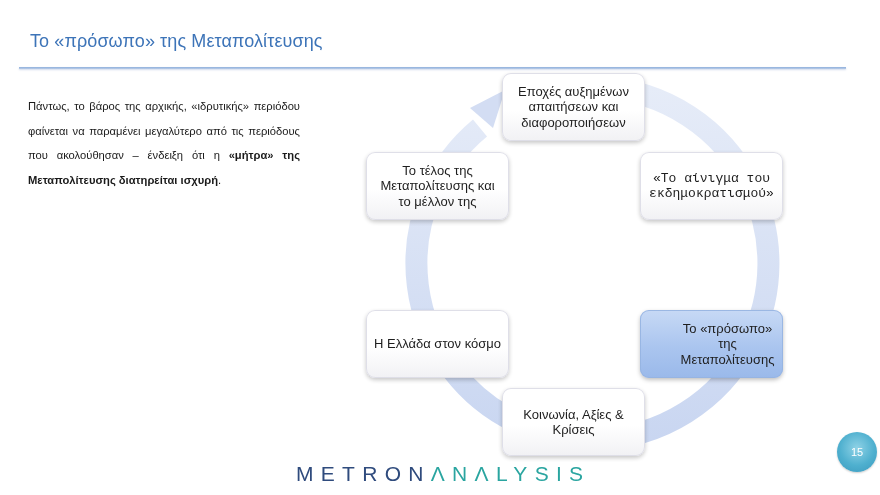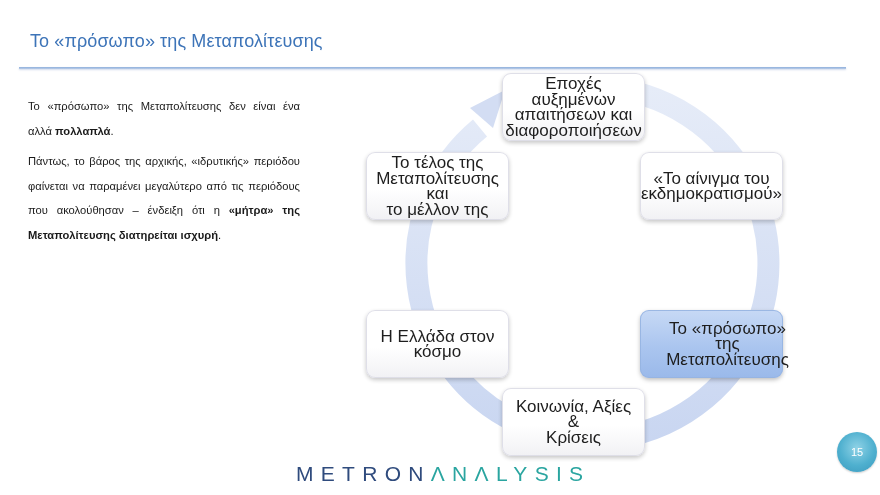--- a/index.html
+++ b/index.html
@@ -25,21 +25,21 @@
   .body-text b { font-weight: bold; }
 
   .cycle-svg { position: absolute; left: 0; top: 0; }
 
   .node {
     position: absolute; width: 143px; height: 68px;
     border-radius: 9px;
     background: linear-gradient(to bottom, #ffffff 0%, #ffffff 55%, #f1f1f4 100%);
     box-shadow: 0 2px 4px rgba(0,0,0,0.22), inset 0 0 0 1px rgba(220,220,230,0.9);
     display: flex; align-items: center; justify-content: center; text-align: center;
-    font-size: 17px; line-height: 15.5px; color: #1e1e1e;
+    font-size: 13px; line-height: 15.5px; color: #1e1e1e;
     box-sizing: border-box; padding: 0 8px;
     white-space: pre-line;
   }
   .node.active {
     background: linear-gradient(to bottom, #c7d9f5 0%, #aac5ef 55%, #9ab9ea 100%);
     box-shadow: 0 2px 4px rgba(0,0,0,0.25), inset 0 0 0 1px rgba(150,180,225,0.9);
     padding-left: 40px;
   }
 
   .logo {
@@ -58,41 +58,40 @@
     display: flex; align-items: center; justify-content: center;
   }
 </style>
 </head>
 <body>
 
 <div class="title">Το «πρόσωπο» της Μεταπολίτευσης</div>
 <div class="title-rule"></div>
 
 <div class="body-text">
-  <p><span>Το «πρόσωπο» της Μεταπολίτευσης δεν είναι ένα αλλά </span><b>πολλαπλά</b><span>.</span></p>
   <p><span>Πάντως, το βάρος της αρχικής, «ιδρυτικής» περιόδου φαίνεται να παραμένει μεγαλύτερο από τις περιόδους που ακολούθησαν – ένδειξη ότι η </span><b>«μήτρα» της Μεταπολίτευσης διατηρείται ισχυρή</b><span>.</span></p>
 </div>
 
 <svg class="cycle-svg" width="880" height="495">
   <defs>
     <linearGradient id="arcgrad" x1="0" y1="0" x2="0" y2="1">
       <stop offset="0%" stop-color="#e6ecf8"></stop>
       <stop offset="100%" stop-color="#c9d6f1"></stop>
     </linearGradient>
   </defs>
 
   <path d="M 520 103 A 176 176 0 1 1 480 128" fill="none" stroke="url(#arcgrad)" stroke-width="22" stroke-linecap="butt"></path>
 
   <polygon points="470,108 505,90 493,128" fill="#d3ddf3"></polygon>
 </svg>
 
 <div class="node" style="left:502px; top:73px;">Εποχές αυξημένων
 απαιτήσεων και
 διαφοροποιήσεων</div>
-<div class="node" style="left:640px; top:152px;">«Το αίνιγμα του
+<div class="node" style="left:640px; top:152px;font-family:Liberation Mono, monospace;">«Το αίνιγμα του
 εκδημοκρατισμού»</div>
 <div class="node active" style="left:640px; top:310px;">Το «πρόσωπο» της
 Μεταπολίτευσης</div>
 <div class="node" style="left:502px; top:388px;">Κοινωνία, Αξίες &amp;
 Κρίσεις</div>
 <div class="node" style="left:366px; top:310px;">Η Ελλάδα στον κόσμο</div>
 <div class="node" style="left:366px; top:152px;">Το τέλος της
 Μεταπολίτευσης και
 το μέλλον της</div>
 

